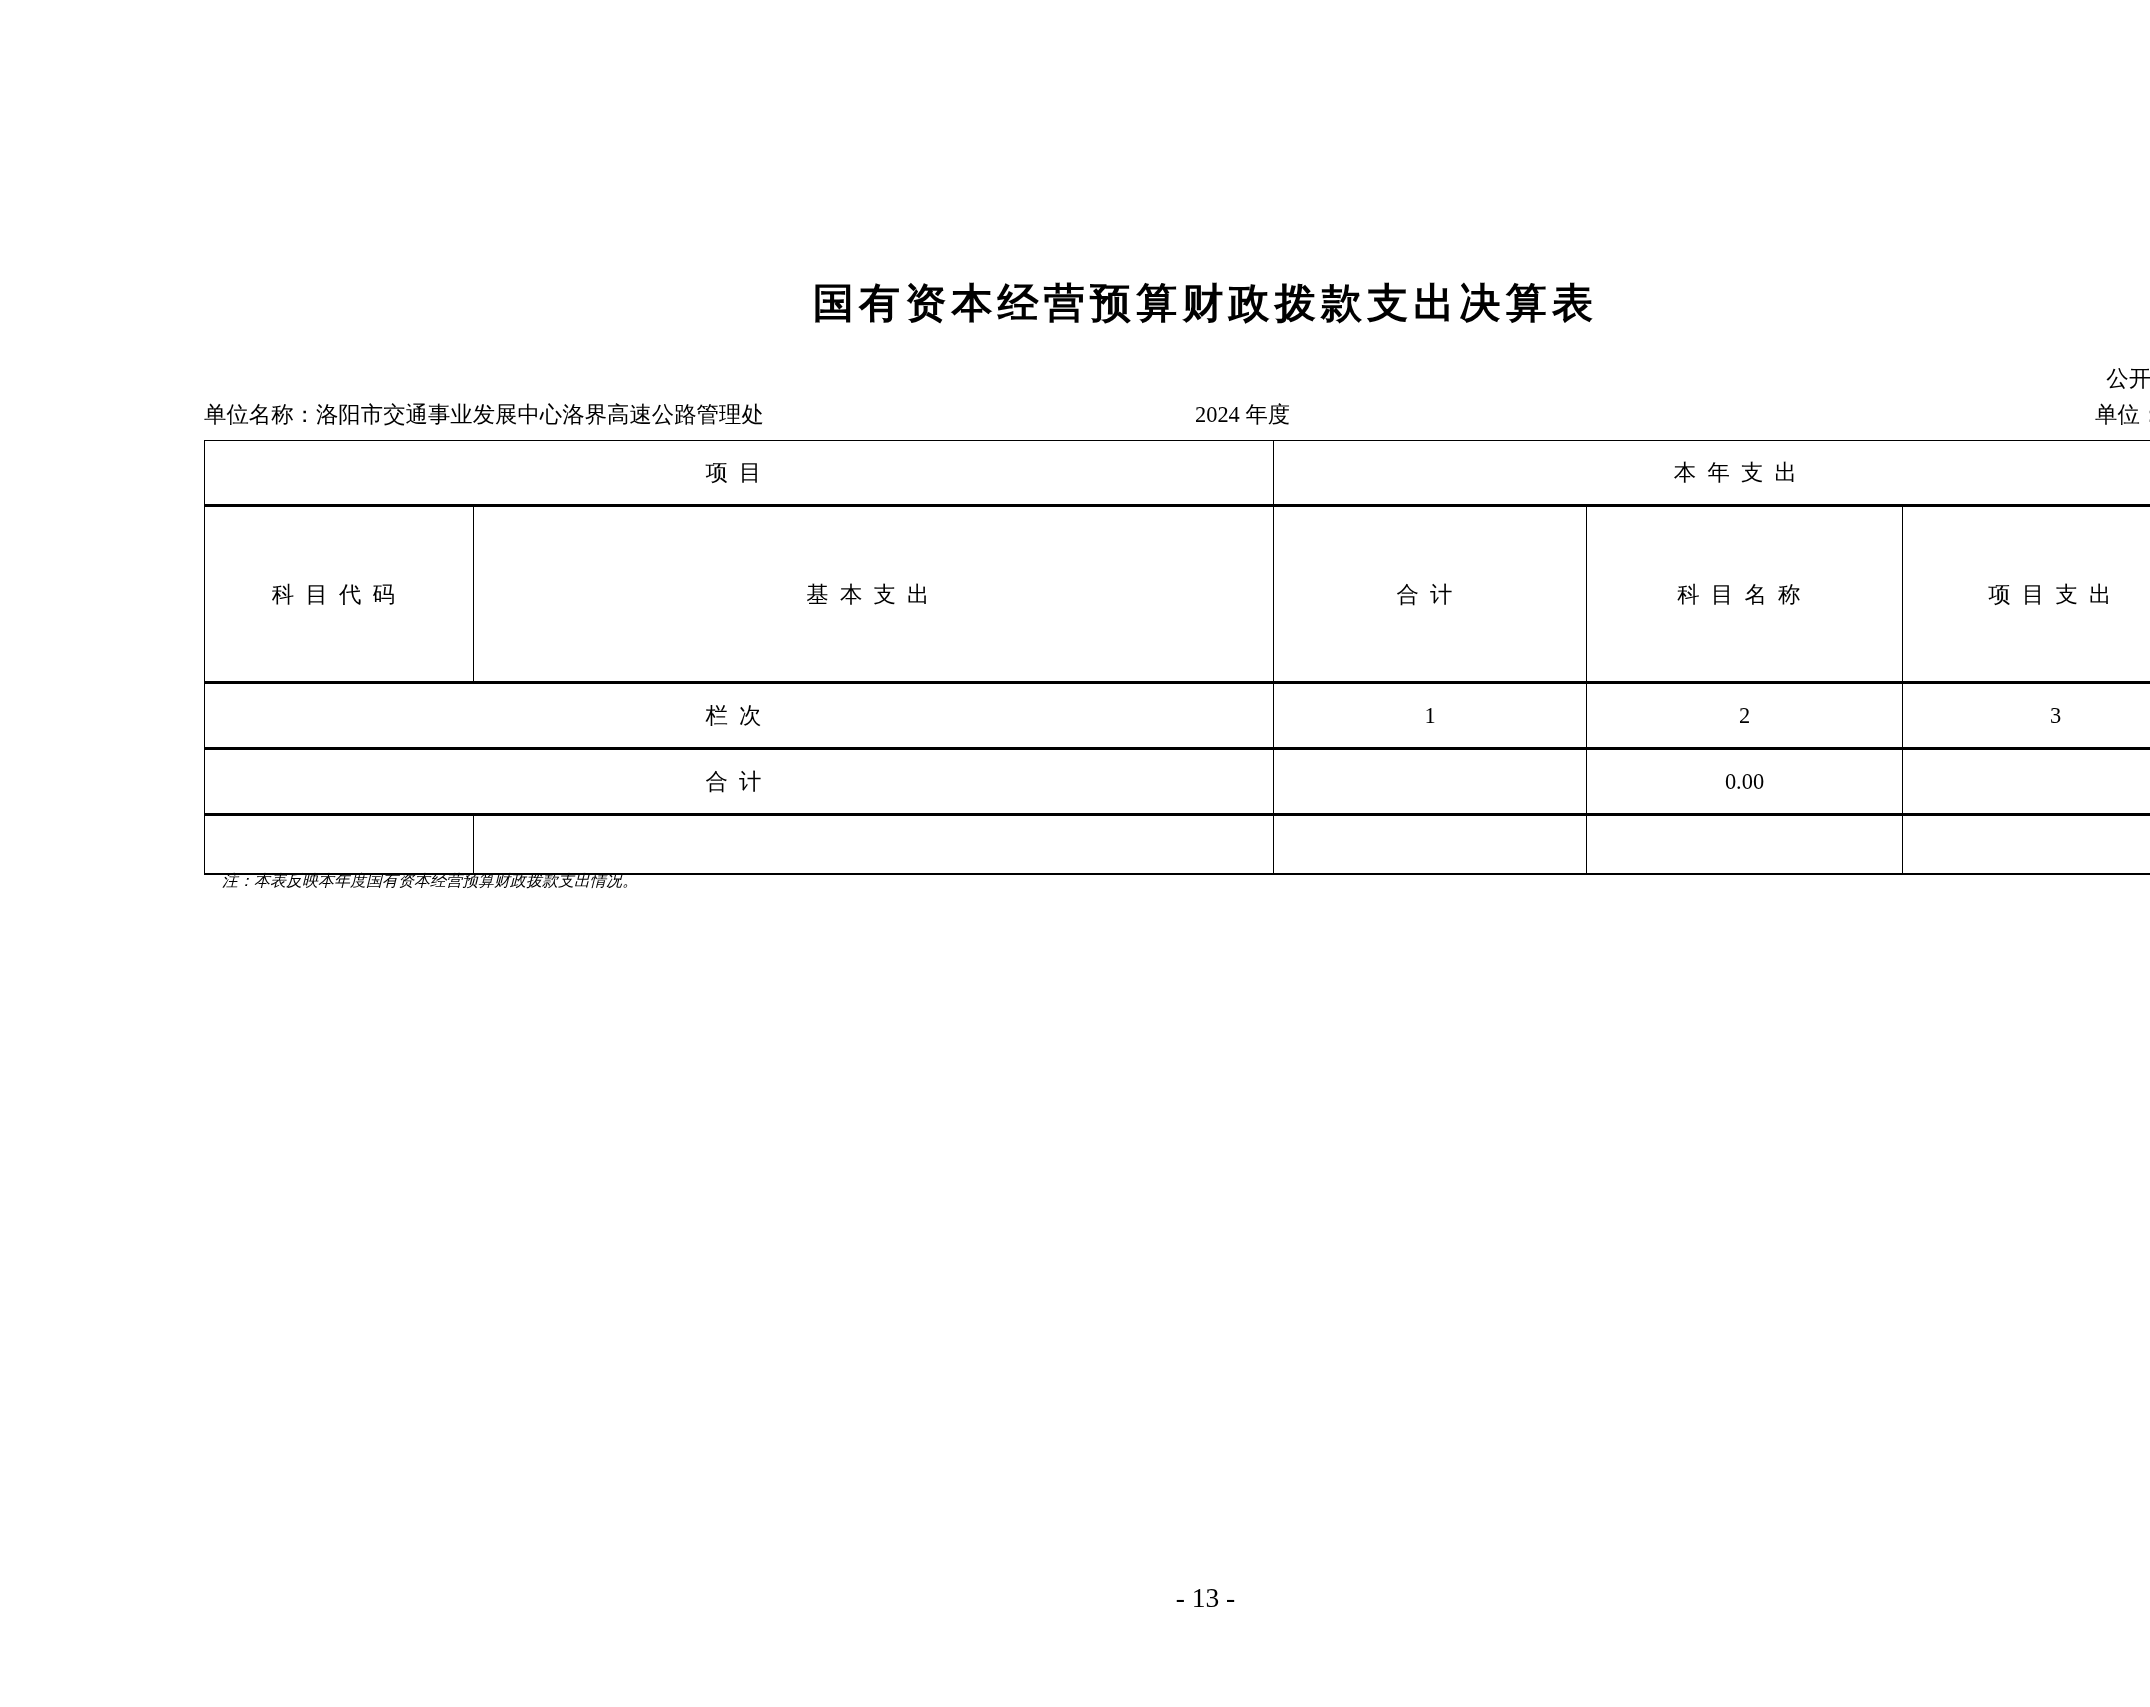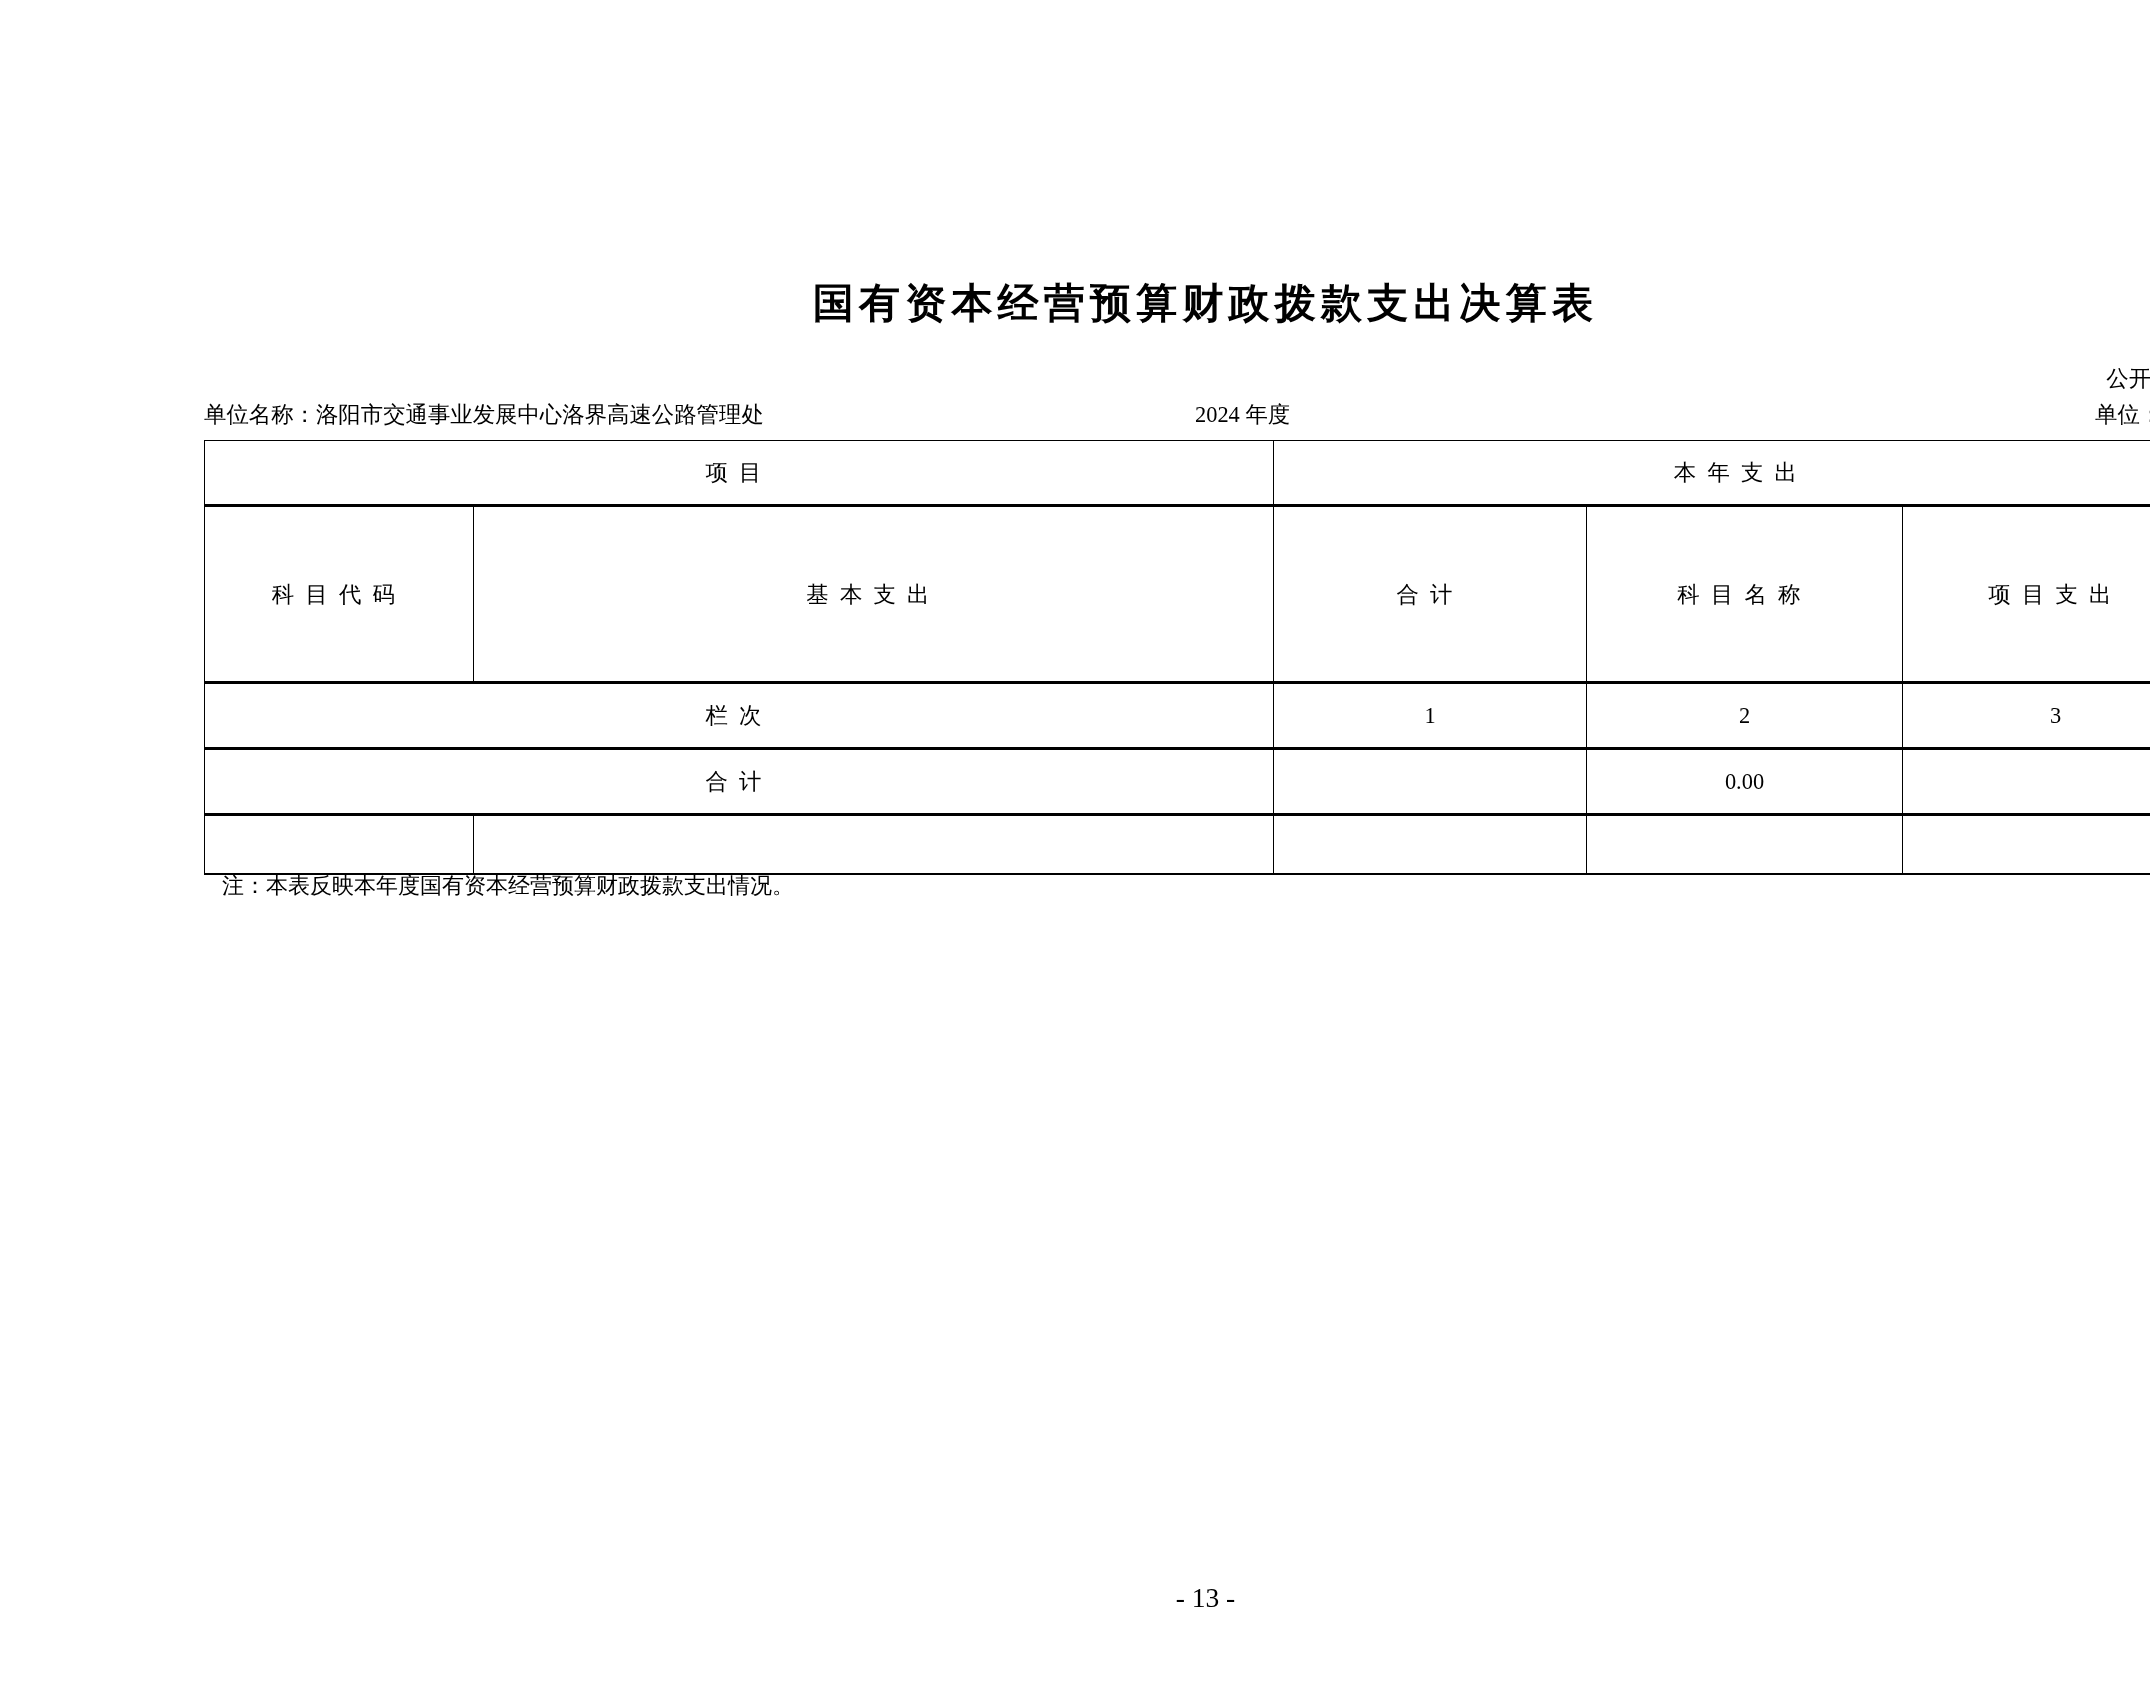--- a/index.html
+++ b/index.html
@@ -80,22 +80,23 @@
   }
   .tr-h1    { height: 57px; }
   .tr-h2    { height: 177px; }
   .tr-lanci { height: 57px; }
   .tr-heji  { height: 59px; }
   .tr-empty { height: 59px; }
 
   .note-line {
     position: absolute;
     left: 222px;
-    font-size: 22px;
+    font-size: 16px;
     white-space: nowrap;
+    font-style: italic;
   }
   .note-1 { top: 871px; }
   .note-2 { top: 922px; }
 
   .page-number {
     position: absolute;
     top: 1582px;
     left: 204px;
     width: 2003px;
     text-align: center;

